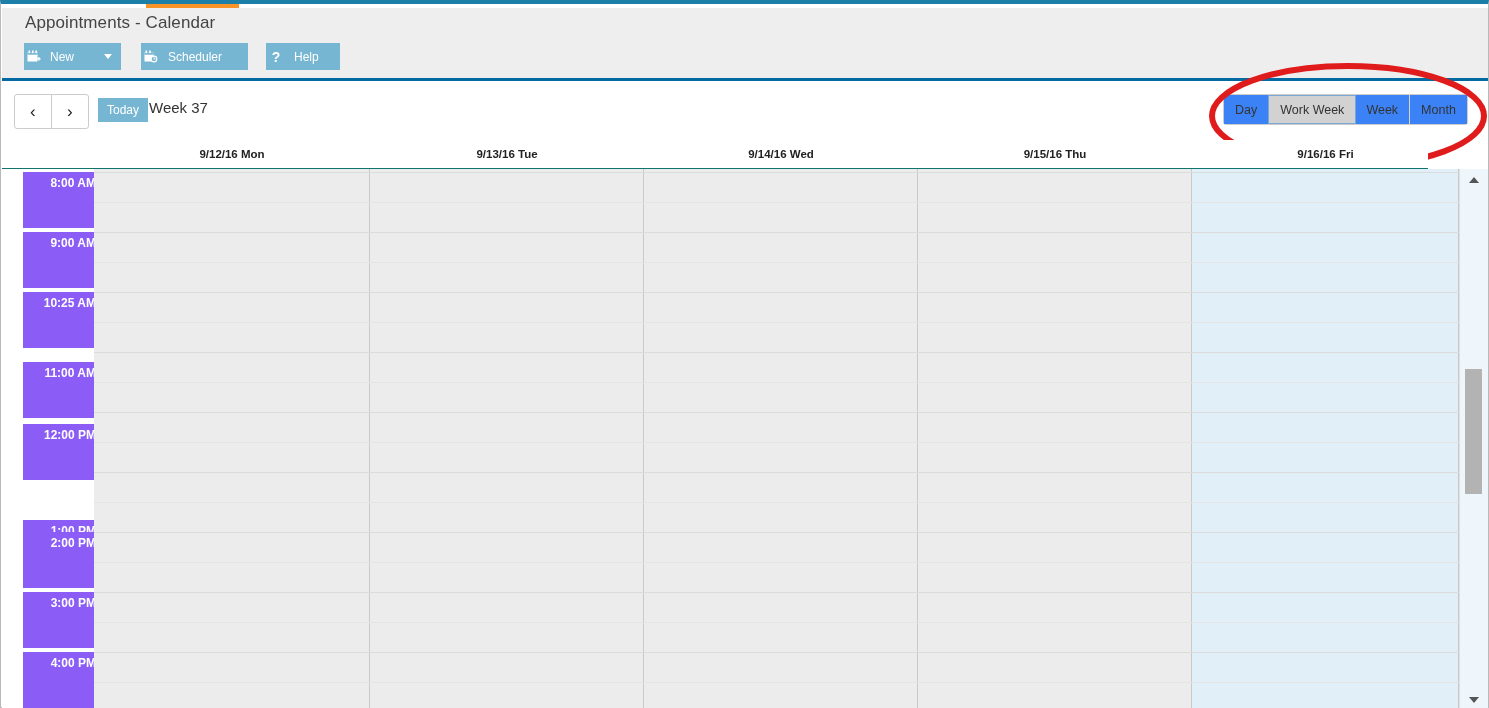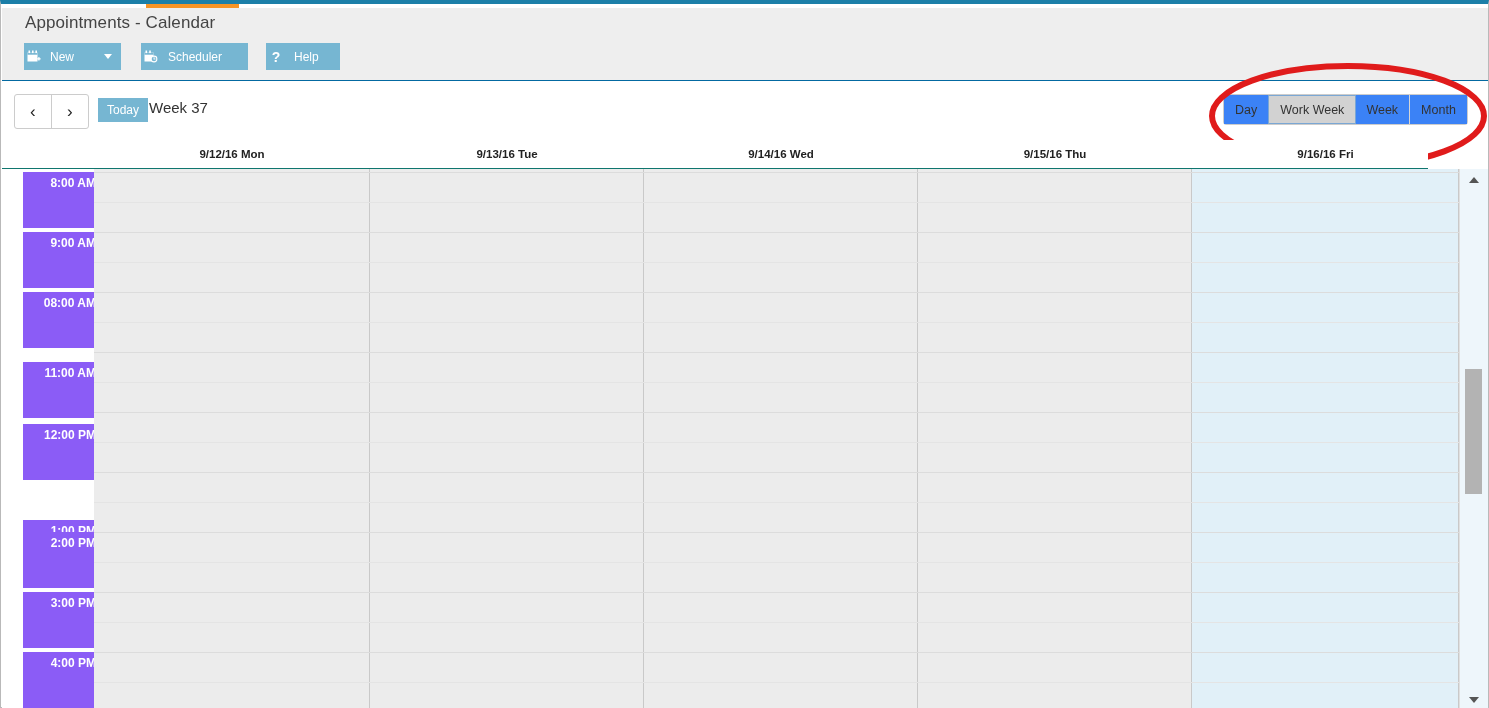--- a/index.html
+++ b/index.html
@@ -34,21 +34,21 @@
     width: 93px; height: 4px;
     background: #f79425;
   }
 
   
   #header-band {
     position: absolute;
     left: 1px; top: 4px;
     width: 1486px; height: 73px;
     background: #eeeeee;
-    border-bottom: 1px solid #0369a1;
+    border-bottom: 3px solid #0369a1;
     box-sizing: border-box;
   }
   #page-title {
     position: absolute;
     left: 23px; top: 5px;
     font-size: 17px;
     color: #444444;
     letter-spacing: .1px;
     white-space: nowrap;
   }
@@ -392,21 +392,21 @@
       <div class="dh" style="left: 642px; width: 274px;">9/14/16 Wed</div>
       <div class="dh" style="left: 916px; width: 274px;">9/15/16 Thu</div>
       <div class="dh" style="left: 1190px; width: 267px;">9/16/16 Fri</div>
     </div>
 
   <div id="cal-body">
 
     <div id="time-gutter">
         <div class="timeslot" style="top: 3px;">8:00 AM</div>
         <div class="timeslot" style="top: 63px;">9:00 AM</div>
-        <div class="timeslot" style="top: 123px;">08:00 AM</div>
+        <div class="timeslot" style="top: 123px;">10:25 AM</div>
         <div class="timeslot" style="top: 193px;">11:00 AM</div>
         <div class="timeslot" style="top: 255px;">12:00 PM</div>
         <div class="timeslot" style="top: 303px; margin-top: 48px;">1:00 PM</div>
         <div class="timeslot" style="top: 363px;">2:00 PM</div>
         <div class="timeslot" style="top: 423px;">3:00 PM</div>
         <div class="timeslot" style="top: 483px;">4:00 PM</div>
       </div>
 
     <div id="grid-area">
         <div class="daycol" style="left: 0px; width: 276px;"></div>

